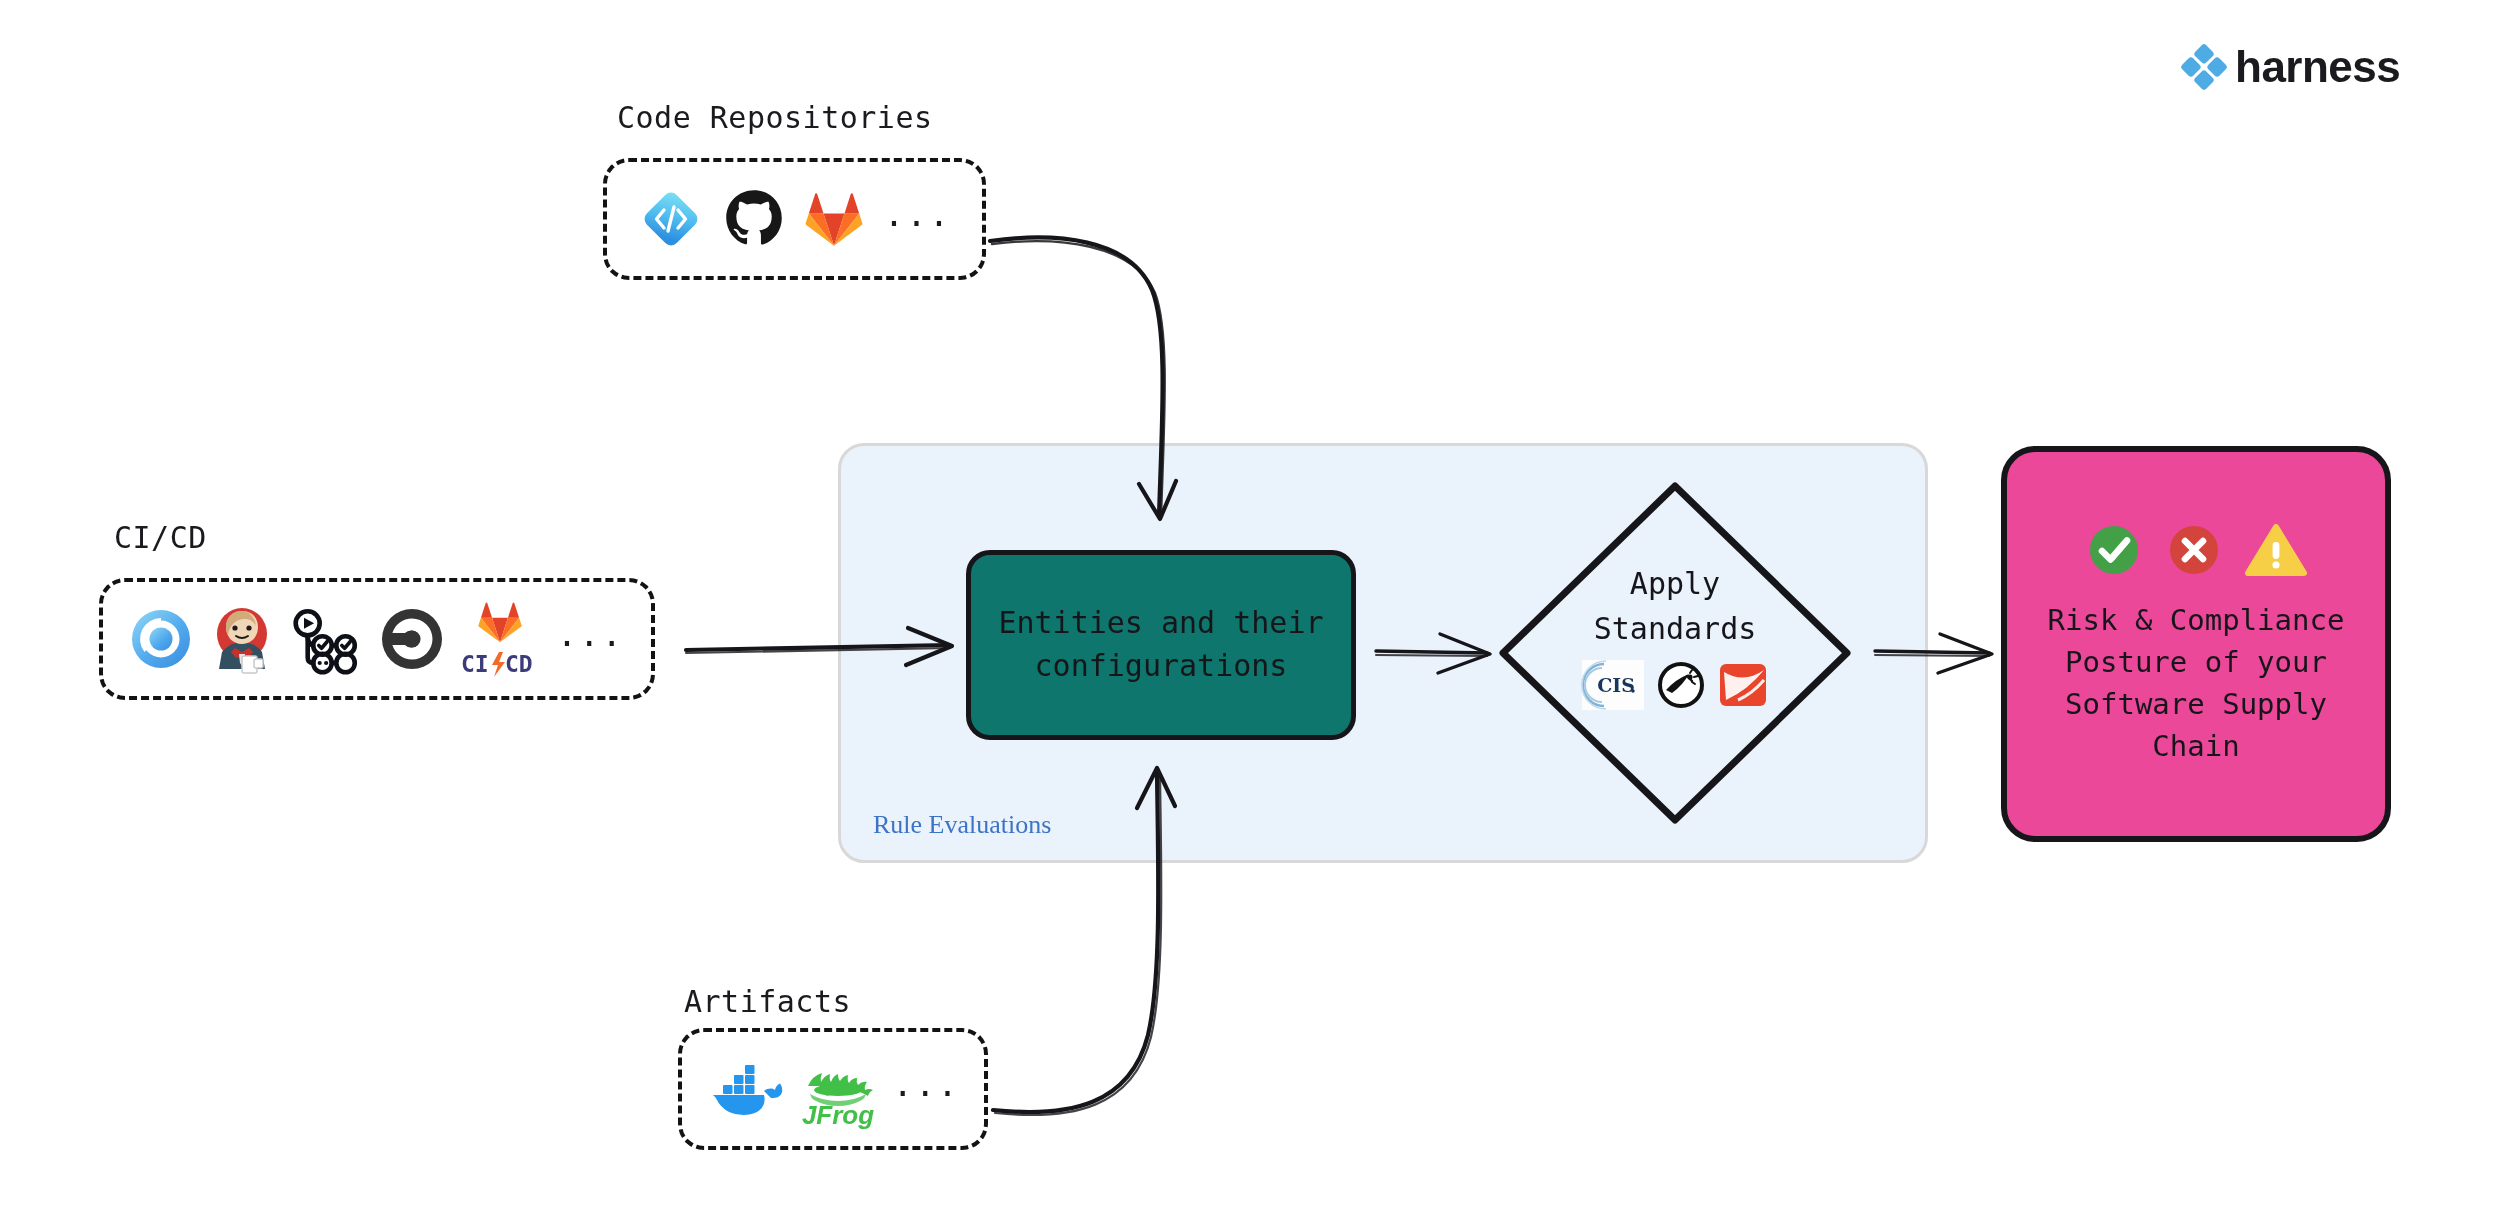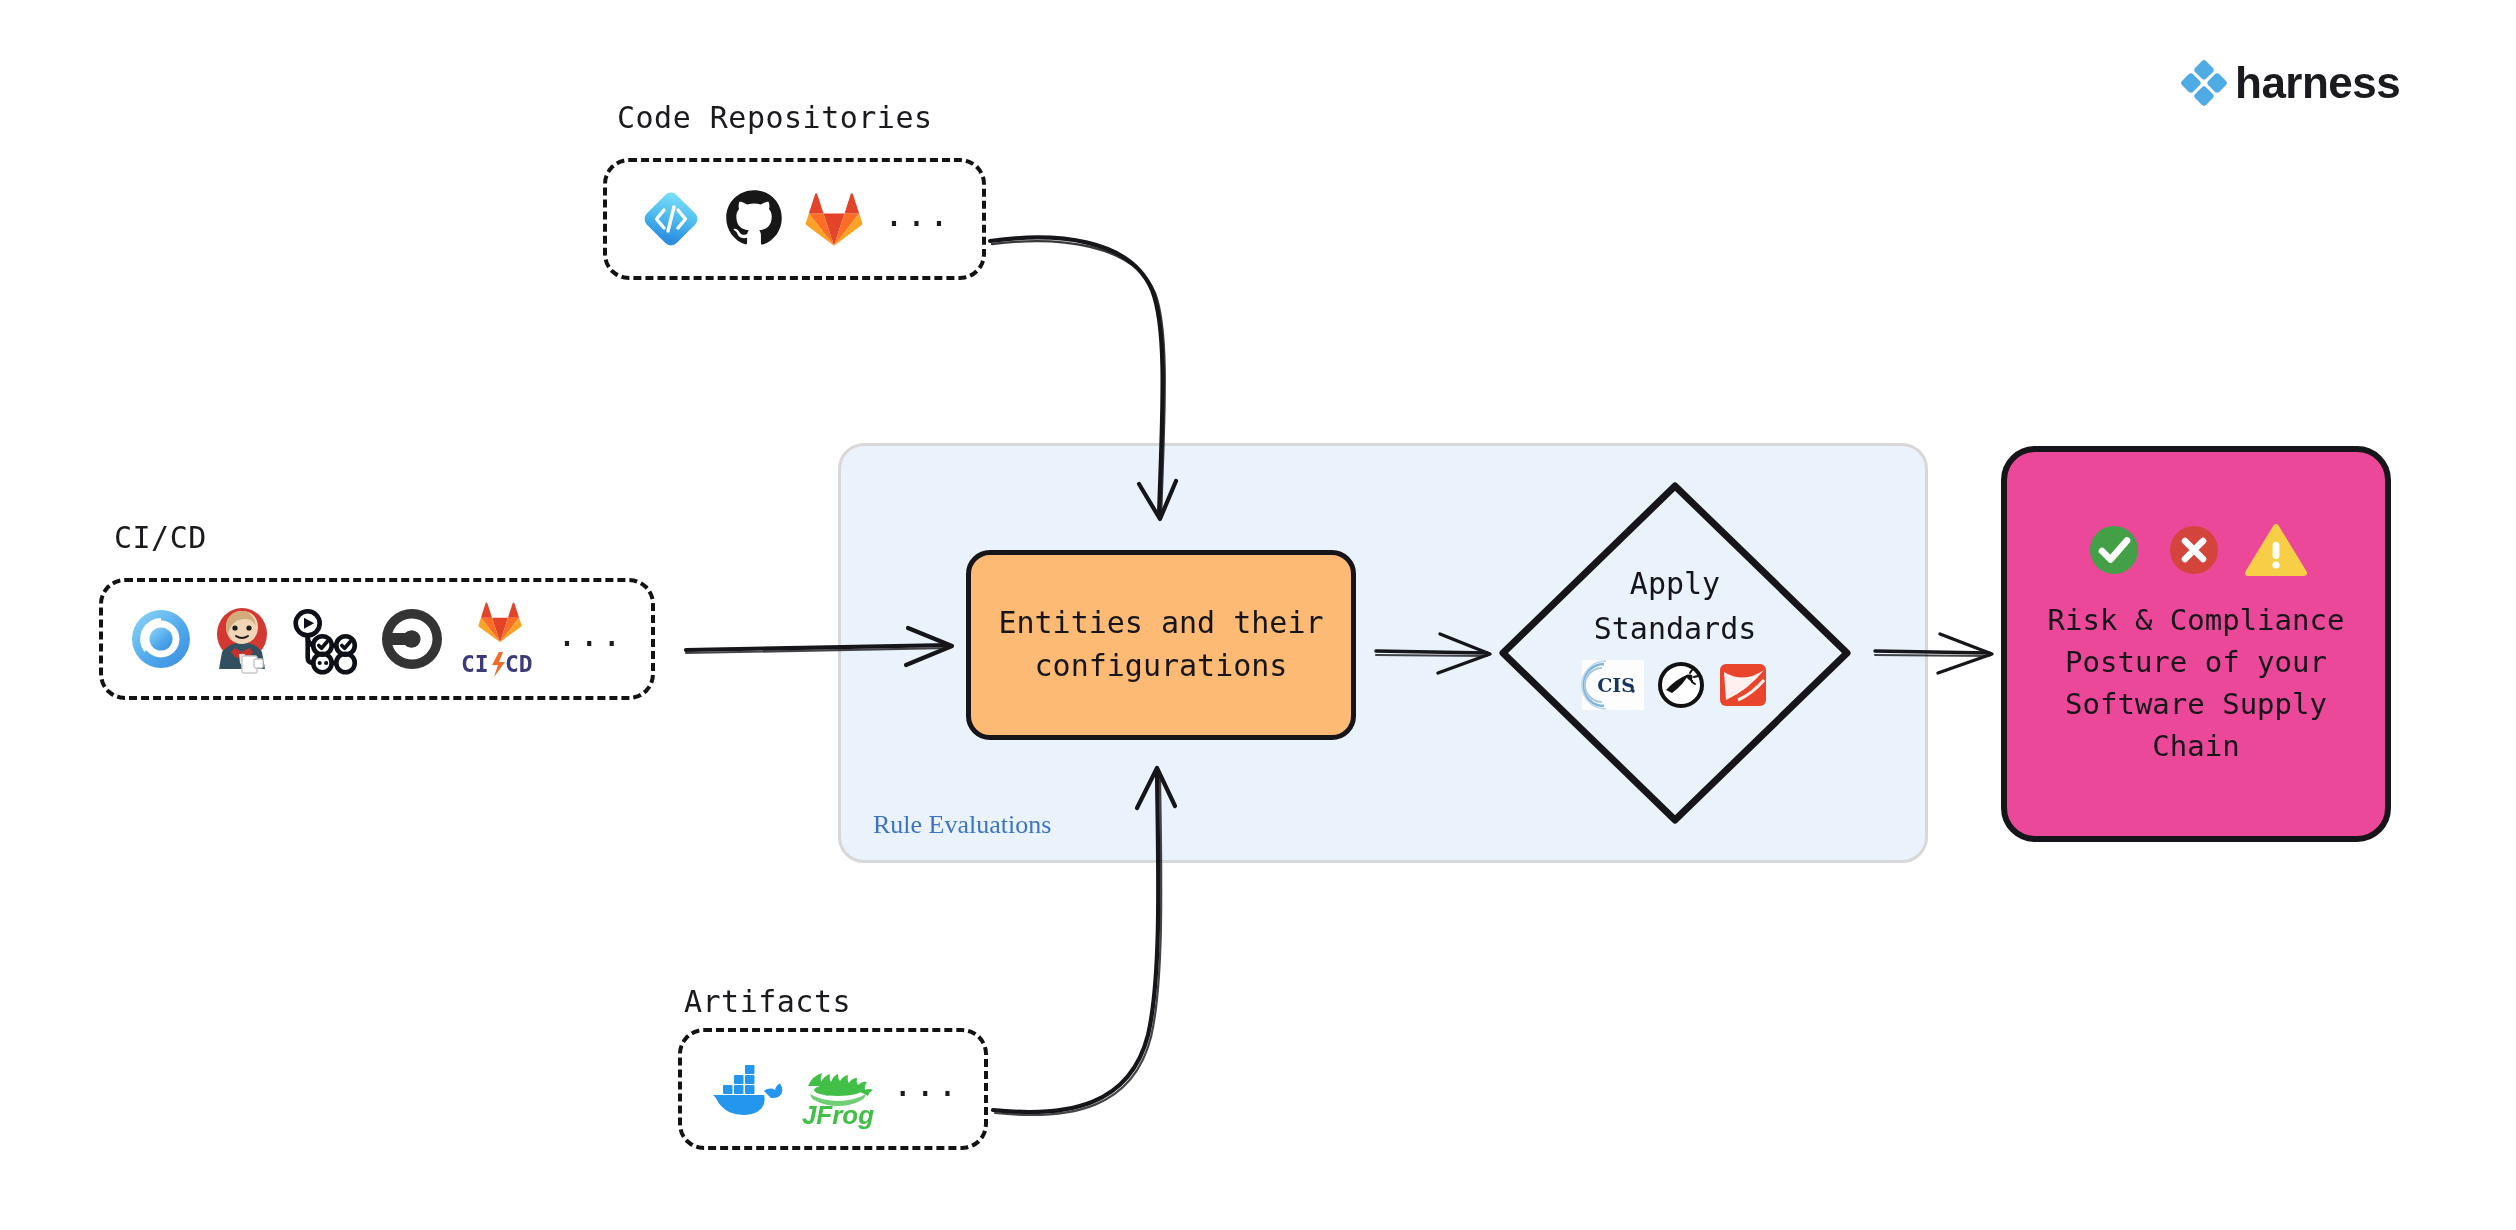--- a/index.html
+++ b/index.html
@@ -64,21 +64,21 @@
   }
   #rule-panel-label {
     font-family: Liberation Serif, serif;
     font-size: 26px;
     color: #3d73c4;
     white-space: nowrap;
   }
 
   
   #entities-box {
-    background: #fdba74;
+    background: #0f766e;
     border: 5px solid #16161a;
     border-radius: 24px;
     display: flex;
     align-items: center;
     justify-content: center;
     box-sizing: border-box;
   }
   #entities-box .txt {
     font-family: "DejaVu Sans Mono", monospace;
     font-size: 30px;
@@ -138,21 +138,21 @@
     letter-spacing: -0.5px;
   }
 
   svg { display: block; overflow: visible; }
 </style>
 </head>
 <body>
 
 <div id="canvas">
 
-  <div class="abs" id="harness-logo" style="left:2183px; top:58px;">
+  <div class="abs" id="harness-logo" style="left:2183px; top:42px;">
     <span>
       <svg width="42" height="42" viewBox="0 0 42 42">
         <g transform="translate(21,21) rotate(45)">
           <rect x="-17" y="-17" width="15.5" height="15.5" rx="3.2" fill="#4FABE4"></rect>
           <rect x="1.5" y="-17" width="15.5" height="15.5" rx="3.2" fill="#4FABE4"></rect>
           <rect x="-17" y="1.5" width="15.5" height="15.5" rx="3.2" fill="#4FABE4"></rect>
           <rect x="1.5" y="1.5" width="15.5" height="15.5" rx="3.2" fill="#4FABE4"></rect>
         </g>
       </svg>
     </span>

